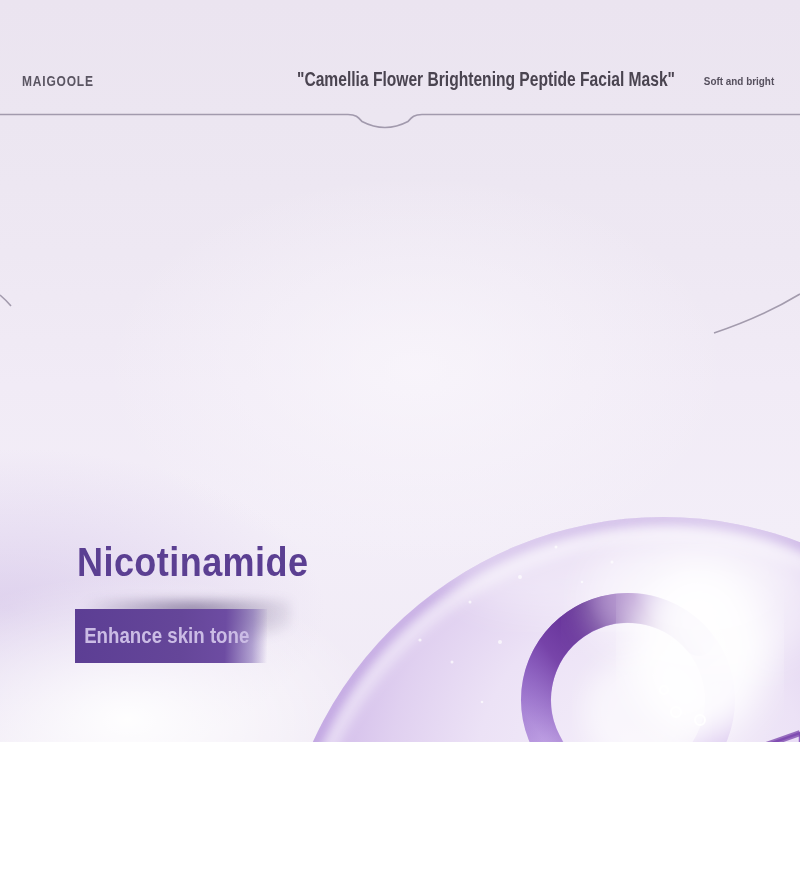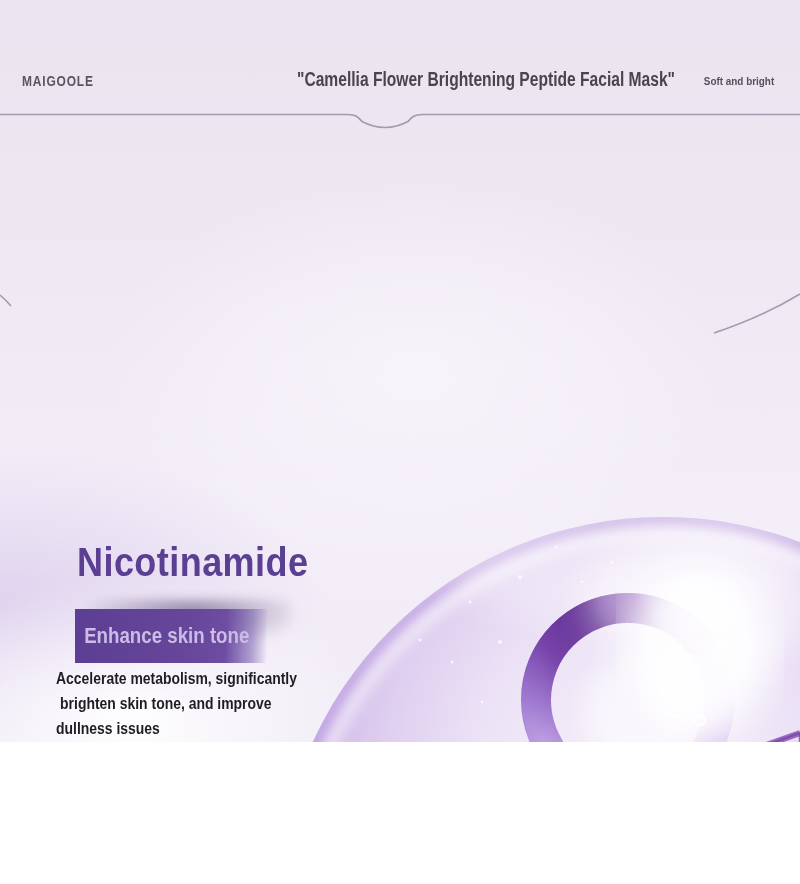--- a/index.html
+++ b/index.html
@@ -206,19 +206,14 @@
   <div class="hdr-tagline">Soft and bright</div>
 
 
   <div class="ingredient-name">Nicotinamide</div>
 
   <div class="badge">
     <div class="badge-body"></div>
     <div class="badge-label">Enhance skin tone</div>
   </div>
 
-  <div class="desc">
-    <span class="desc-line">Accelerate metabolism, significantly</span>
-    <span class="desc-line l2">brighten skin tone, and improve</span>
-    <span class="desc-line">dullness issues</span>
-  </div>
 
 </div>
 
 </body></html>

